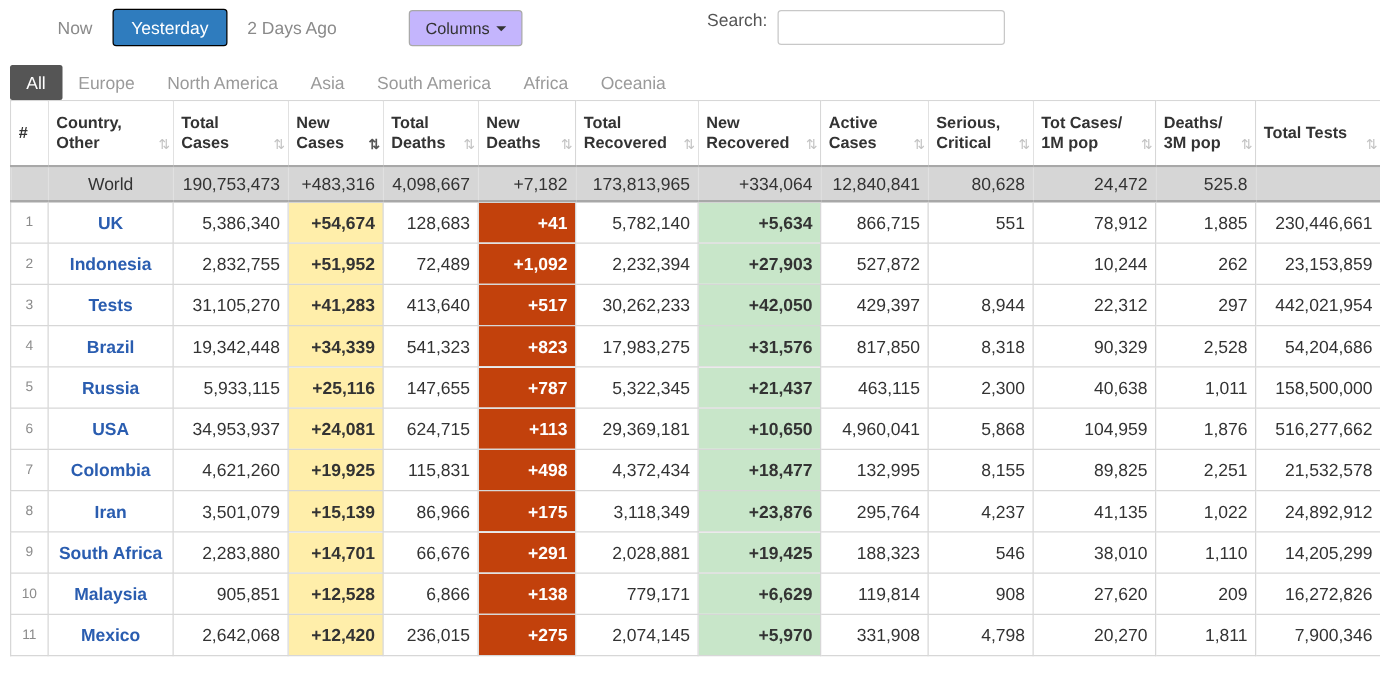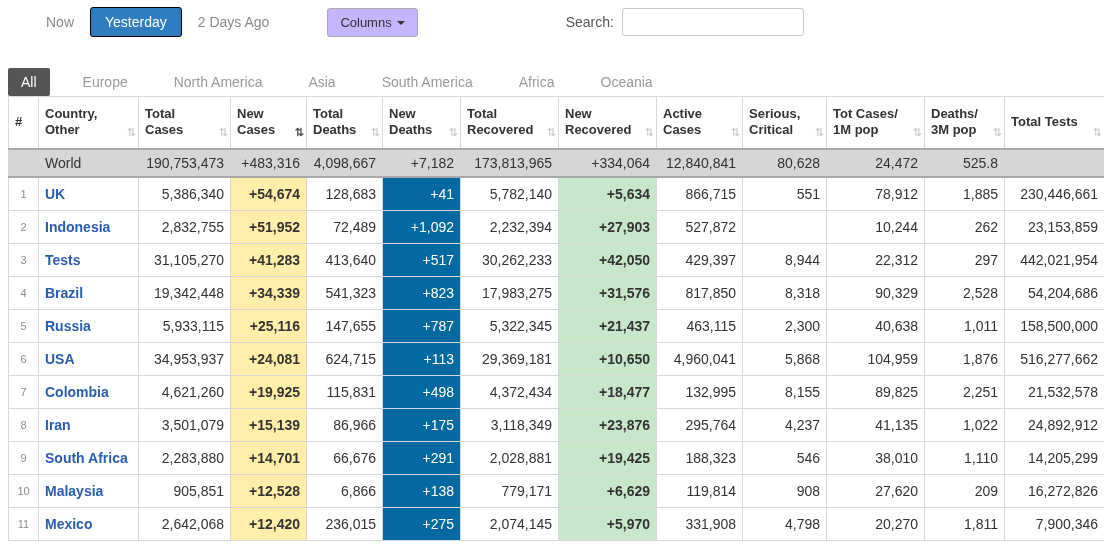--- a/index.html
+++ b/index.html
@@ -49,38 +49,38 @@
   }
   .caret {
     display: inline-block;
     width: 0; height: 0;
     border-left: 4px solid transparent;
     border-right: 4px solid transparent;
     border-top: 4px solid #333;
     margin-left: 5px;
     vertical-align: middle;
   }
-  .search-wrap { margin-left: 148px; display: flex; align-items: center; }
+  .search-wrap { margin-left: 148px; display: flex; align-items: flex-start; }
   .search-wrap label { color: #555; font-size: 14px; margin-right: 8px; }
   .search-wrap input {
     width: 182px; height: 28px;
     border: 1px solid #c8c8c8;
     border-radius: 3px;
     padding: 0 8px;
     font-size: 13px;
     font-family: "Liberation Sans", sans-serif;
   }
 
   
   .tabs {
     display: flex;
     align-items: center;
     padding-left: 8px;
-    margin-top: 24px;
-    gap: 20px;
+    margin-top: 8px;
+    gap: 0;
   }
   .tab {
     font-size: 14px;
     color: #9a9a9a;
     padding: 6px 13px;
     cursor: pointer;
     white-space: nowrap;
   }
   .tab.active {
     background: #555555;
@@ -116,33 +116,33 @@
     position: absolute;
     right: 2px;
     bottom: 8px;
     color: #c3c3c3;
     font-size: 11px;
     font-weight: normal;
   }
   .sort-icon.sorted { color: #555; font-weight: bold; }
   td.num { text-align: right; padding: 8px 6px; }
   td.rank { text-align: center; color: #8b8b8b; font-size: 11px; padding: 8px 2px; }
-  td.country { padding: 8px 6px; font-weight: bold; }
+  td.country { padding: 8px 6px; font-weight: bold; text-align: center; }
   td.country a { color: #2a5db0; text-decoration: none; cursor: pointer; }
   tr.world-row td {
     background: #d6d6d6;
     padding-top: 5px;
     padding-bottom: 5px;
     border-top: 2px solid #a8a8a8;
     border-bottom: 2px solid #a8a8a8;
     font-weight: normal;
   }
   tr.world-row td.country { font-weight: normal; }
   td.new-cases { background: #ffeeaa; font-weight: bold; }
-  td.new-deaths { background: #0369a1; color: #ffffff; font-weight: normal; }
+  td.new-deaths { background: #c2410c; color: #ffffff; font-weight: bold; }
   td.new-recovered { background: #c8e6c9; font-weight: bold; }
 </style>
 </head>
 <body>
 
 <div class="toolbar">
   <span class="link-btn">Now</span>
   <button class="btn-primary">Yesterday</button>
   <span class="link-btn">2 Days Ago</span>
   <button class="btn-default"><span>Columns</span><span class="caret"></span></button>

